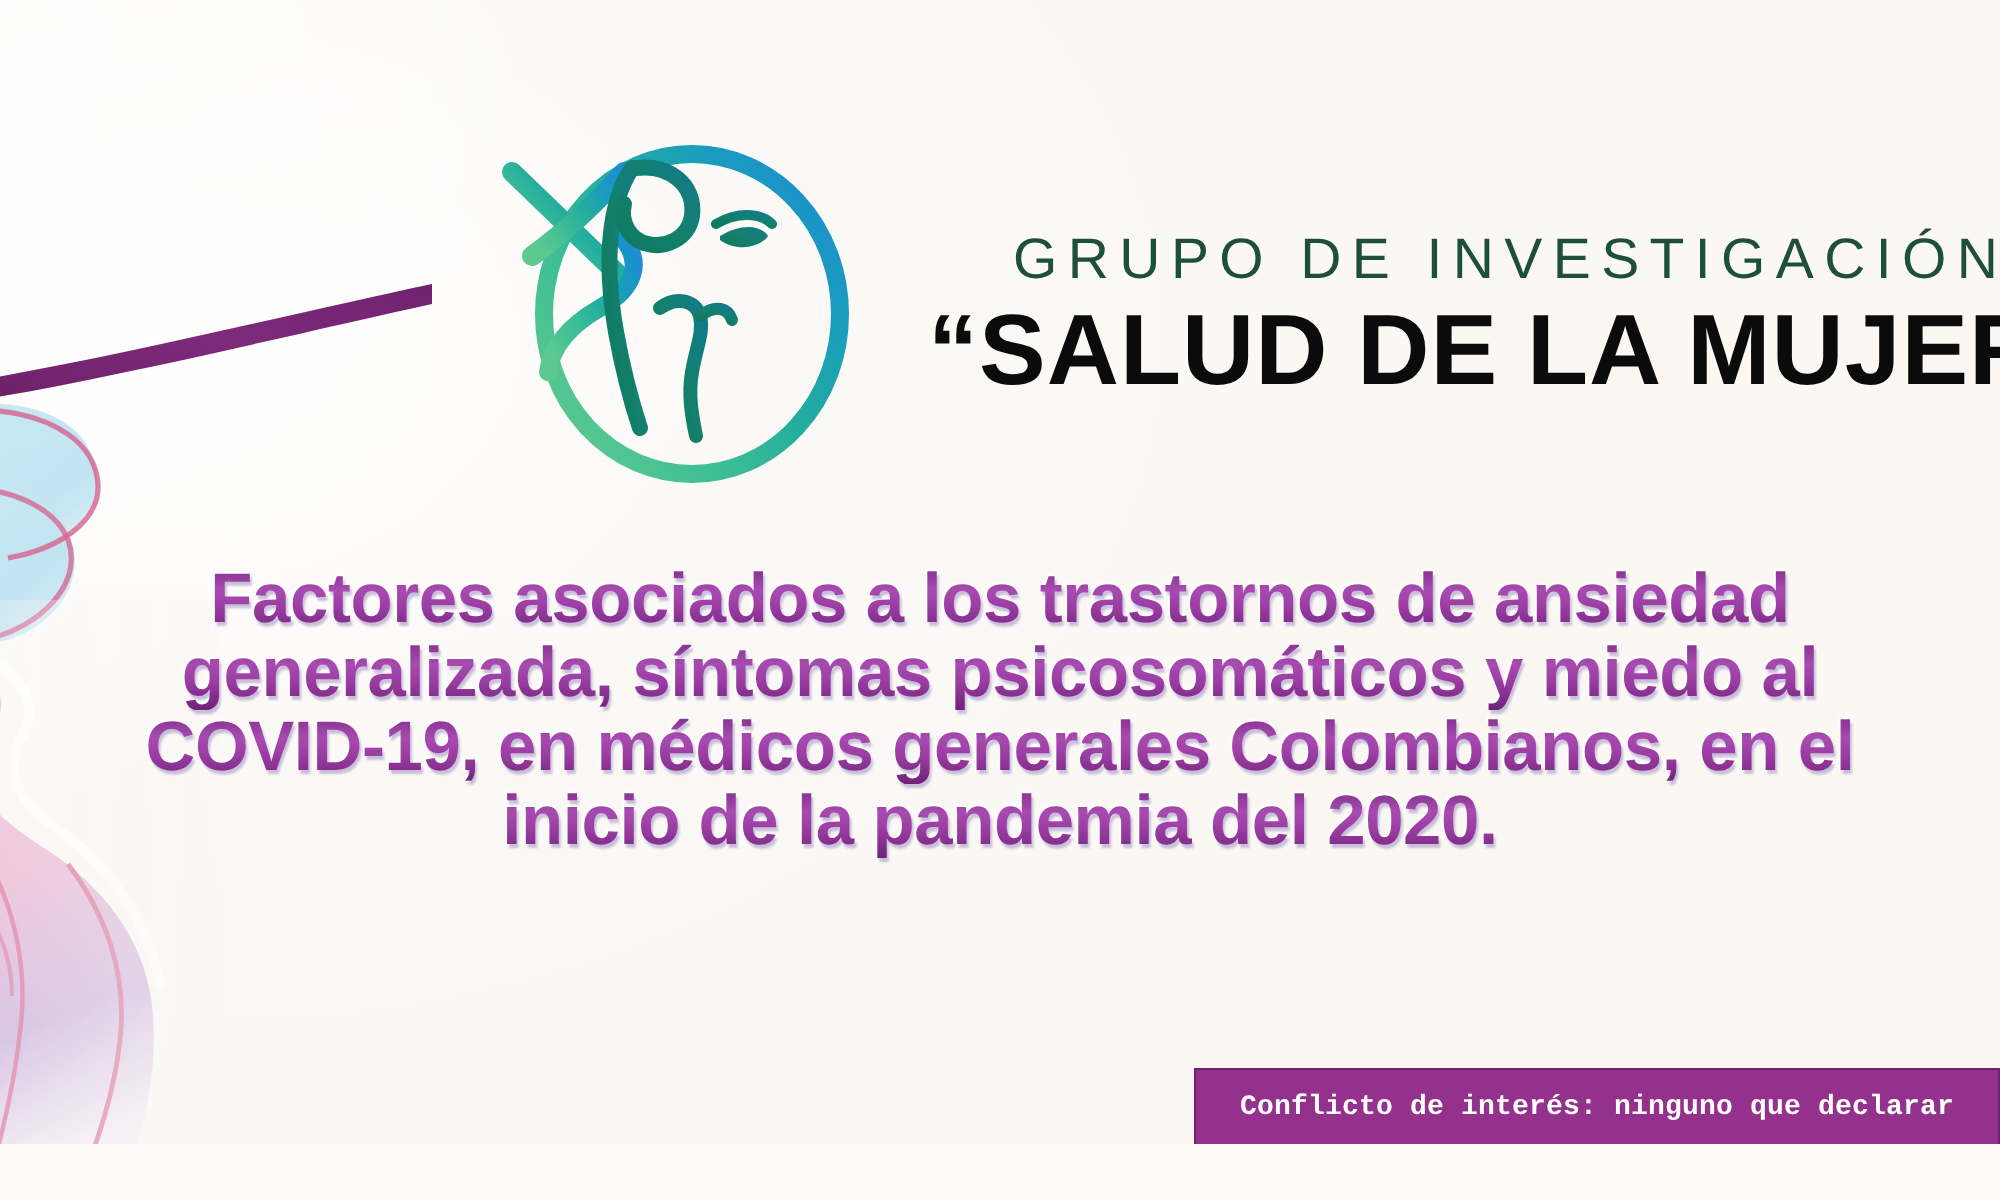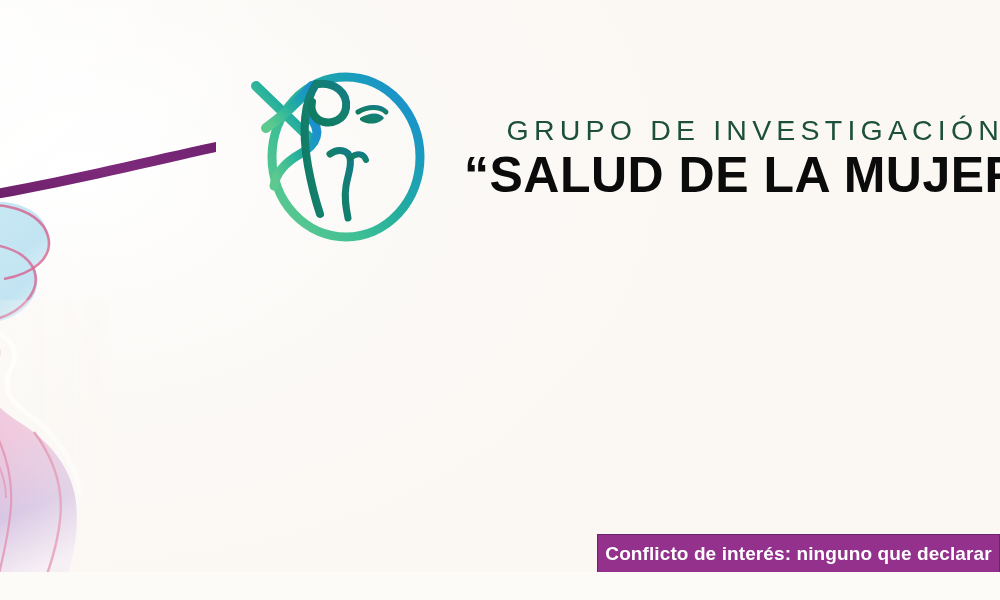--- a/index.html
+++ b/index.html
@@ -75,24 +75,25 @@
   .coi-banner{
     position:absolute;left:597px;top:534px;
     width:403px;height:39px;
     background:#93318c;
     border:1px solid #6f2270;
     box-sizing:border-box;
     display:flex;align-items:center;justify-content:center;
   }
   .coi-text{
     color:#ffffff;
-    font-size:19px;
+    font-size:14px;
     font-weight:bold;
     letter-spacing:0.1px;
     white-space:nowrap;
+    font-family:Liberation Mono, monospace;
   }
 
   
   .bottom-rule{
     position:absolute;left:0;top:594px;width:1000px;height:3px;
     background:linear-gradient(180deg,#ffffff 0%,#c9c9c9 45%,#9e9e9e 70%,#efefef 100%);
   }
 </style>
 </head>
 <body>
@@ -193,20 +194,26 @@
       <path d="M92 92 C100 86 110 88 112 96 C114 104 110 112 108 124 C106 136 108 146 110 156" fill="none" stroke="url(#gLogoDark)" stroke-width="7" stroke-linecap="round"></path>
       <path d="M112 96 C120 90 126 92 128 98" fill="none" stroke="url(#gLogoDark)" stroke-width="6" stroke-linecap="round"></path>
     </svg>
 
     <div class="logo-text">
       <div class="logo-line1">GRUPO DE INVESTIGACIÓN</div>
       <div class="logo-line2">“SALUD DE LA MUJER”</div>
     </div>
   </div>
 
+  <div class="title-block">
+    <div class="title-line">Factores asociados a los trastornos de ansiedad</div>
+    <div class="title-line">generalizada, síntomas psicosomáticos y miedo al</div>
+    <div class="title-line">COVID-19, en médicos generales Colombianos, en el</div>
+    <div class="title-line">inicio de la pandemia del 2020.</div>
+  </div>
 
   <div class="coi-banner">
     <span class="coi-text">Conflicto de interés: ninguno que declarar</span>
   </div>
 
   <div class="bottom-rule"></div>
 
 </div>
 
 </body></html>

